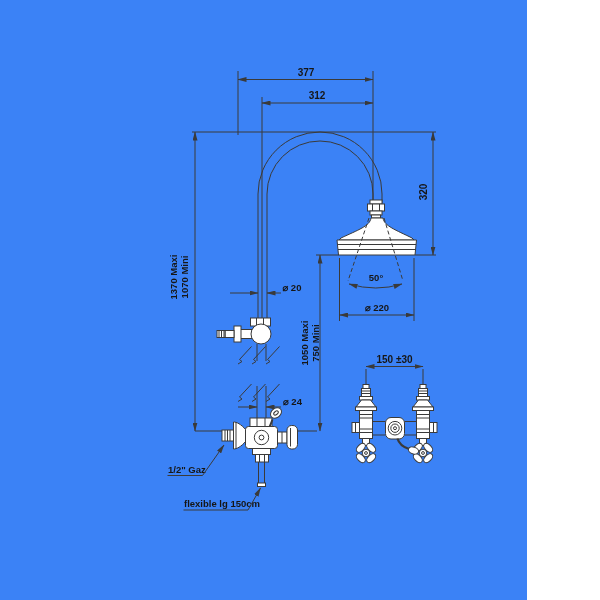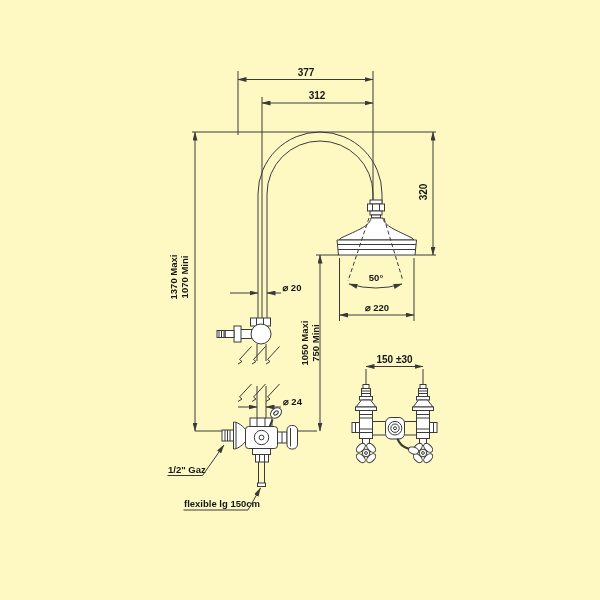--- a/index.html
+++ b/index.html
@@ -1,16 +1,16 @@
 <!DOCTYPE html>
 <html><head>
 <meta charset="utf-8">
 <style>
   html,body{margin:0;padding:0;background:#ffffff;}
-  .wrap{position:relative;width:600px;height:600px;background:#fef9c3;overflow:hidden;
+  .wrap{position:relative;width:527px;height:600px;background:#3b82f6;overflow:hidden;
         font-family:"Liberation Sans",sans-serif;}
   svg{position:absolute;left:0;top:0;}
   .ln{stroke:#3a3a3a;stroke-width:1;fill:none;stroke-linecap:butt;}
   .lnf{stroke:#3a3a3a;stroke-width:1;fill:#ffffff;}
   .dash{stroke-dasharray:4 2.6;}
   .dim{font-family:"Liberation Sans",sans-serif;font-weight:bold;font-size:10px;fill:#161616;}
   .dims{font-size:9.5px;}
 </style>
 </head>
 <body>

